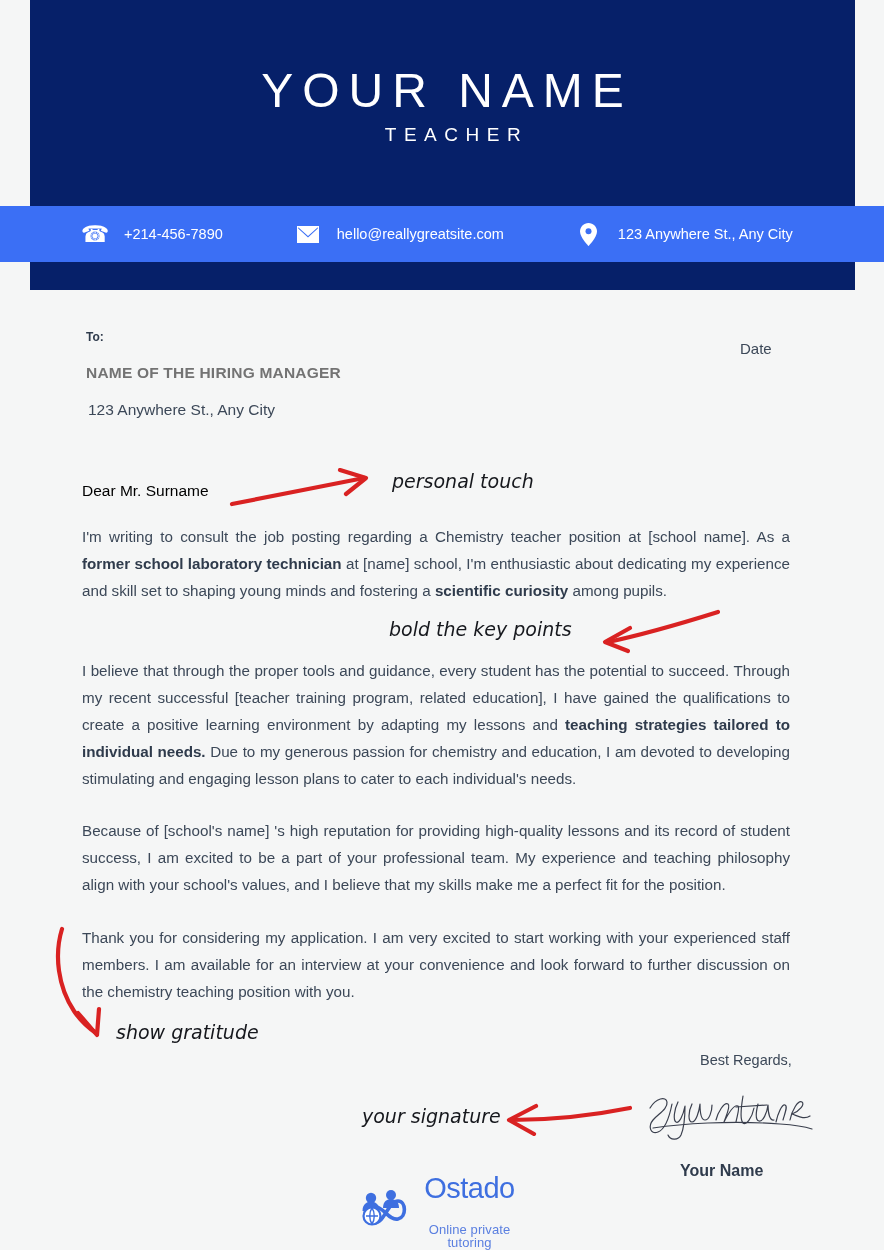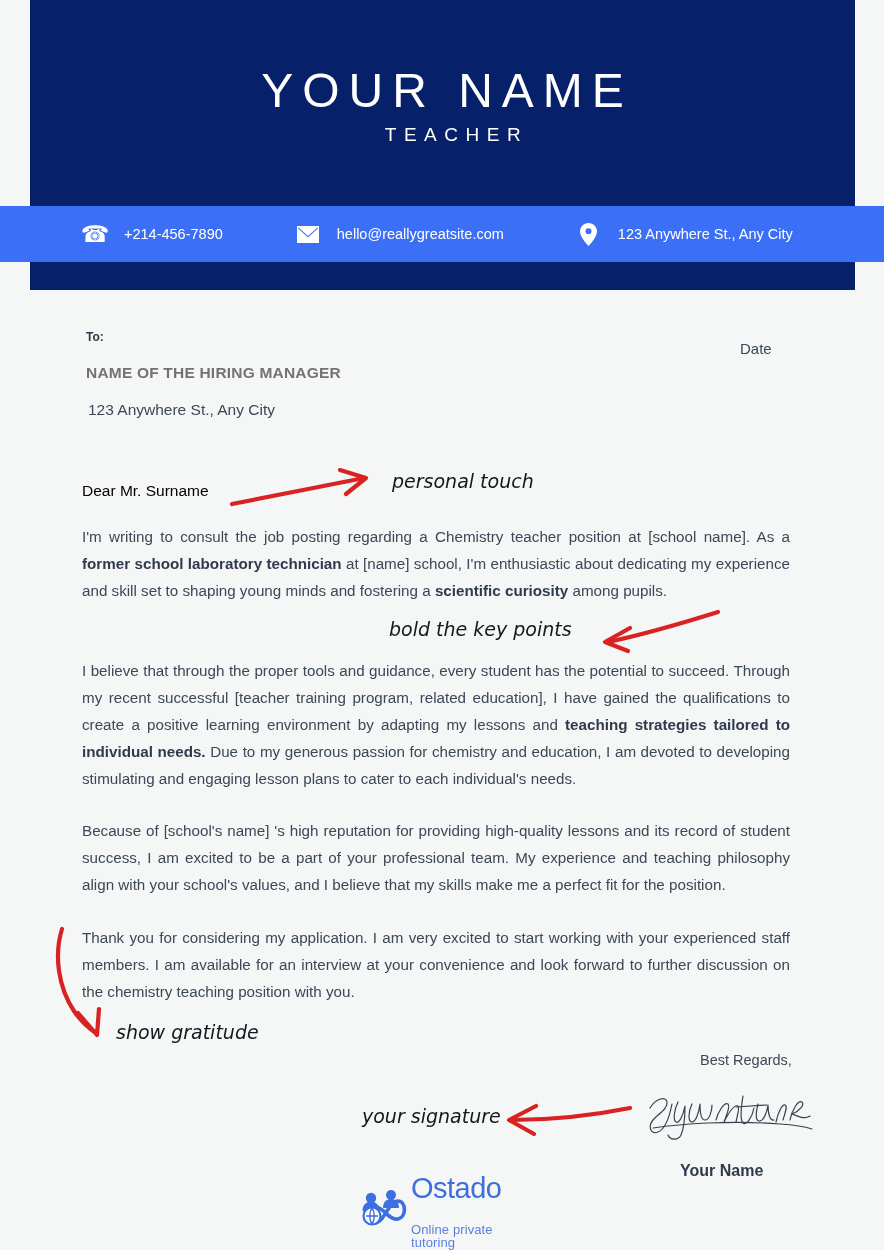--- a/index.html
+++ b/index.html
@@ -217,20 +217,21 @@
     height: 46px;
     display: flex;
     align-items: center;
   }
   .logo-mark { flex: 0 0 auto; }
   .logo-text-wrap {
     display: flex;
     flex-direction: column;
     justify-content: center;
     margin-left: 1px;
+    text-align: center;
   }
   .logo-word {
     font-size: 29px;
     color: #3e6fe0;
     line-height: 1;
     letter-spacing: -0.5px;
   }
   .logo-tag {
     font-size: 13px;
     color: #5a7fe0;

